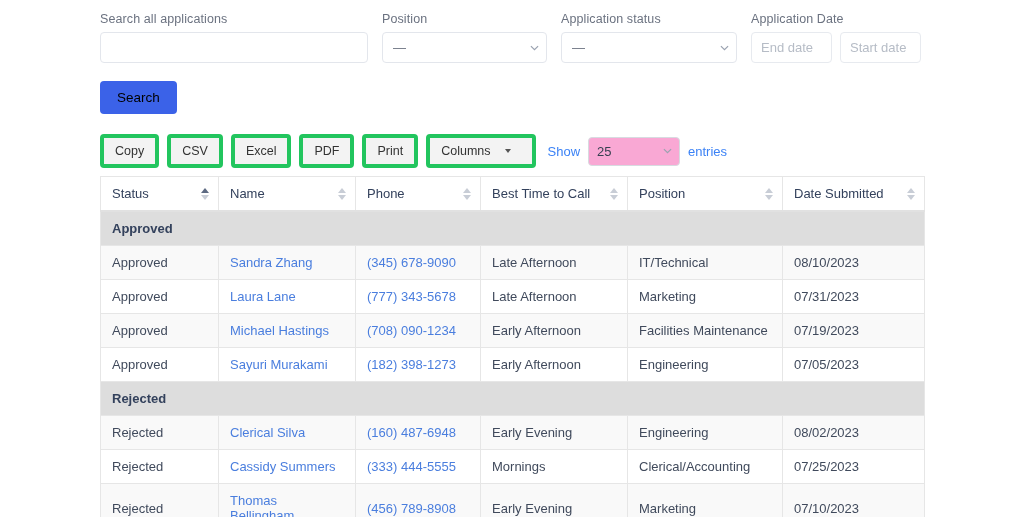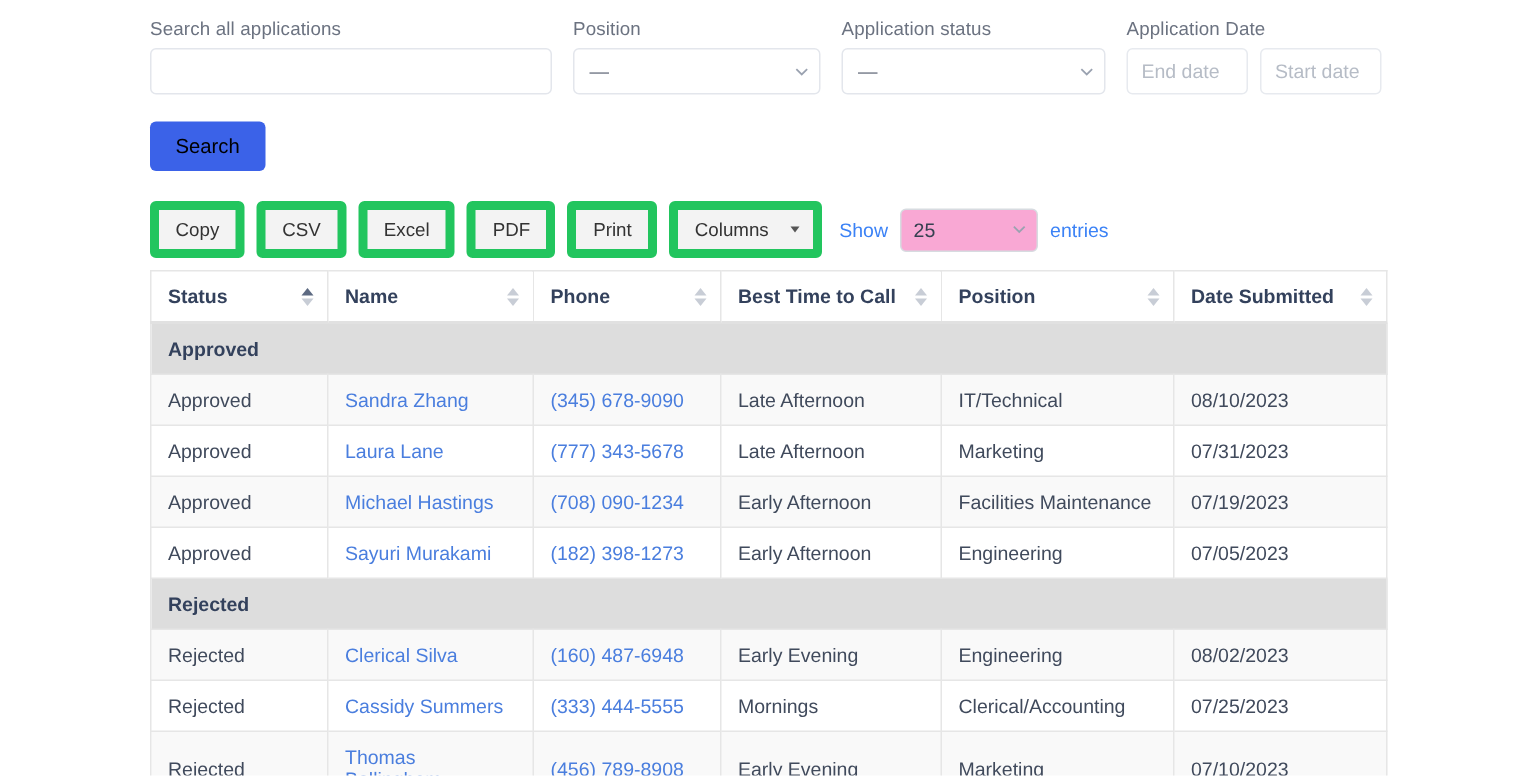--- a/index.html
+++ b/index.html
@@ -49,46 +49,46 @@
   .search-row { margin-top: 18px; }
   .btn-search {
     background: #3b62e8; color: #000000; border: 0; border-radius: 4px;
     font-size: 13.5px; padding: 9px 17px; cursor: pointer;
     font-family: "Liberation Sans", sans-serif;
   }
 
   
   .toolbar { margin-top: 20px; display: flex; align-items: center; gap: 8px; }
   .tbtn {
-    background: #f3f3f3; border: 6px solid #22c55e; border-radius: 4px;
+    background: #f3f3f3; border: 4px solid #22c55e; border-radius: 4px;
     font-size: 12.5px; color: #333; padding: 6px 11px; cursor: pointer;
     line-height: 14px; font-family: "Liberation Sans", sans-serif;
   }
-  .tbtn.cols { display: inline-flex; align-items: center; gap: 14px; padding-right: 9px;}
+  .tbtn.cols { display: inline-flex; align-items: center; gap: 14px; padding-right: 21px;}
   .caret-down {
     width: 0; height: 0; border-left: 3.5px solid transparent;
     border-right: 3.5px solid transparent; border-top: 4.5px solid #555;
   }
   .show-label, .entries-label { font-size: 13px; color: #3b82f6; }
   .show-label { margin-left: 4px; }
   .show-select-wrap { position: relative; }
   .show-select {
     width: 92px; height: 29px; border: 1px solid #d7dbe0; border-radius: 4px;
     background: #f9a8d4; font-size: 13px; color: #374151; display: flex;
     align-items: center; padding: 0 22px 0 8px;
   }
 
   
   table.dt { width: 824px; border-collapse: collapse; margin-top: 8px; table-layout: fixed; }
   table.dt th, table.dt td {
     border: 1px solid #e6e6e6; padding: 9px 11px; text-align: left;
     font-size: 13px; color: #404a5c; vertical-align: middle;
   }
   table.dt th {
-    font-weight: bold; color: #33415c; font-size: 13px; background: #fff;
+    font-weight: normal; color: #33415c; font-size: 13px; background: #fff;
     border-bottom: 2px solid #e1e1e1; position: relative; padding-right: 22px;
     white-space: nowrap;
   }
   .sort-ind {
     position: absolute; right: 9px; top: 50%; transform: translateY(-50%);
     display: flex; flex-direction: column; gap: 2px;
   }
   .ar-up, .ar-dn { width: 0; height: 0; border-left: 4px solid transparent; border-right: 4px solid transparent; }
   .ar-up { border-bottom: 5px solid #c8cdd6; }
   .ar-dn { border-top: 5px solid #c8cdd6; }

